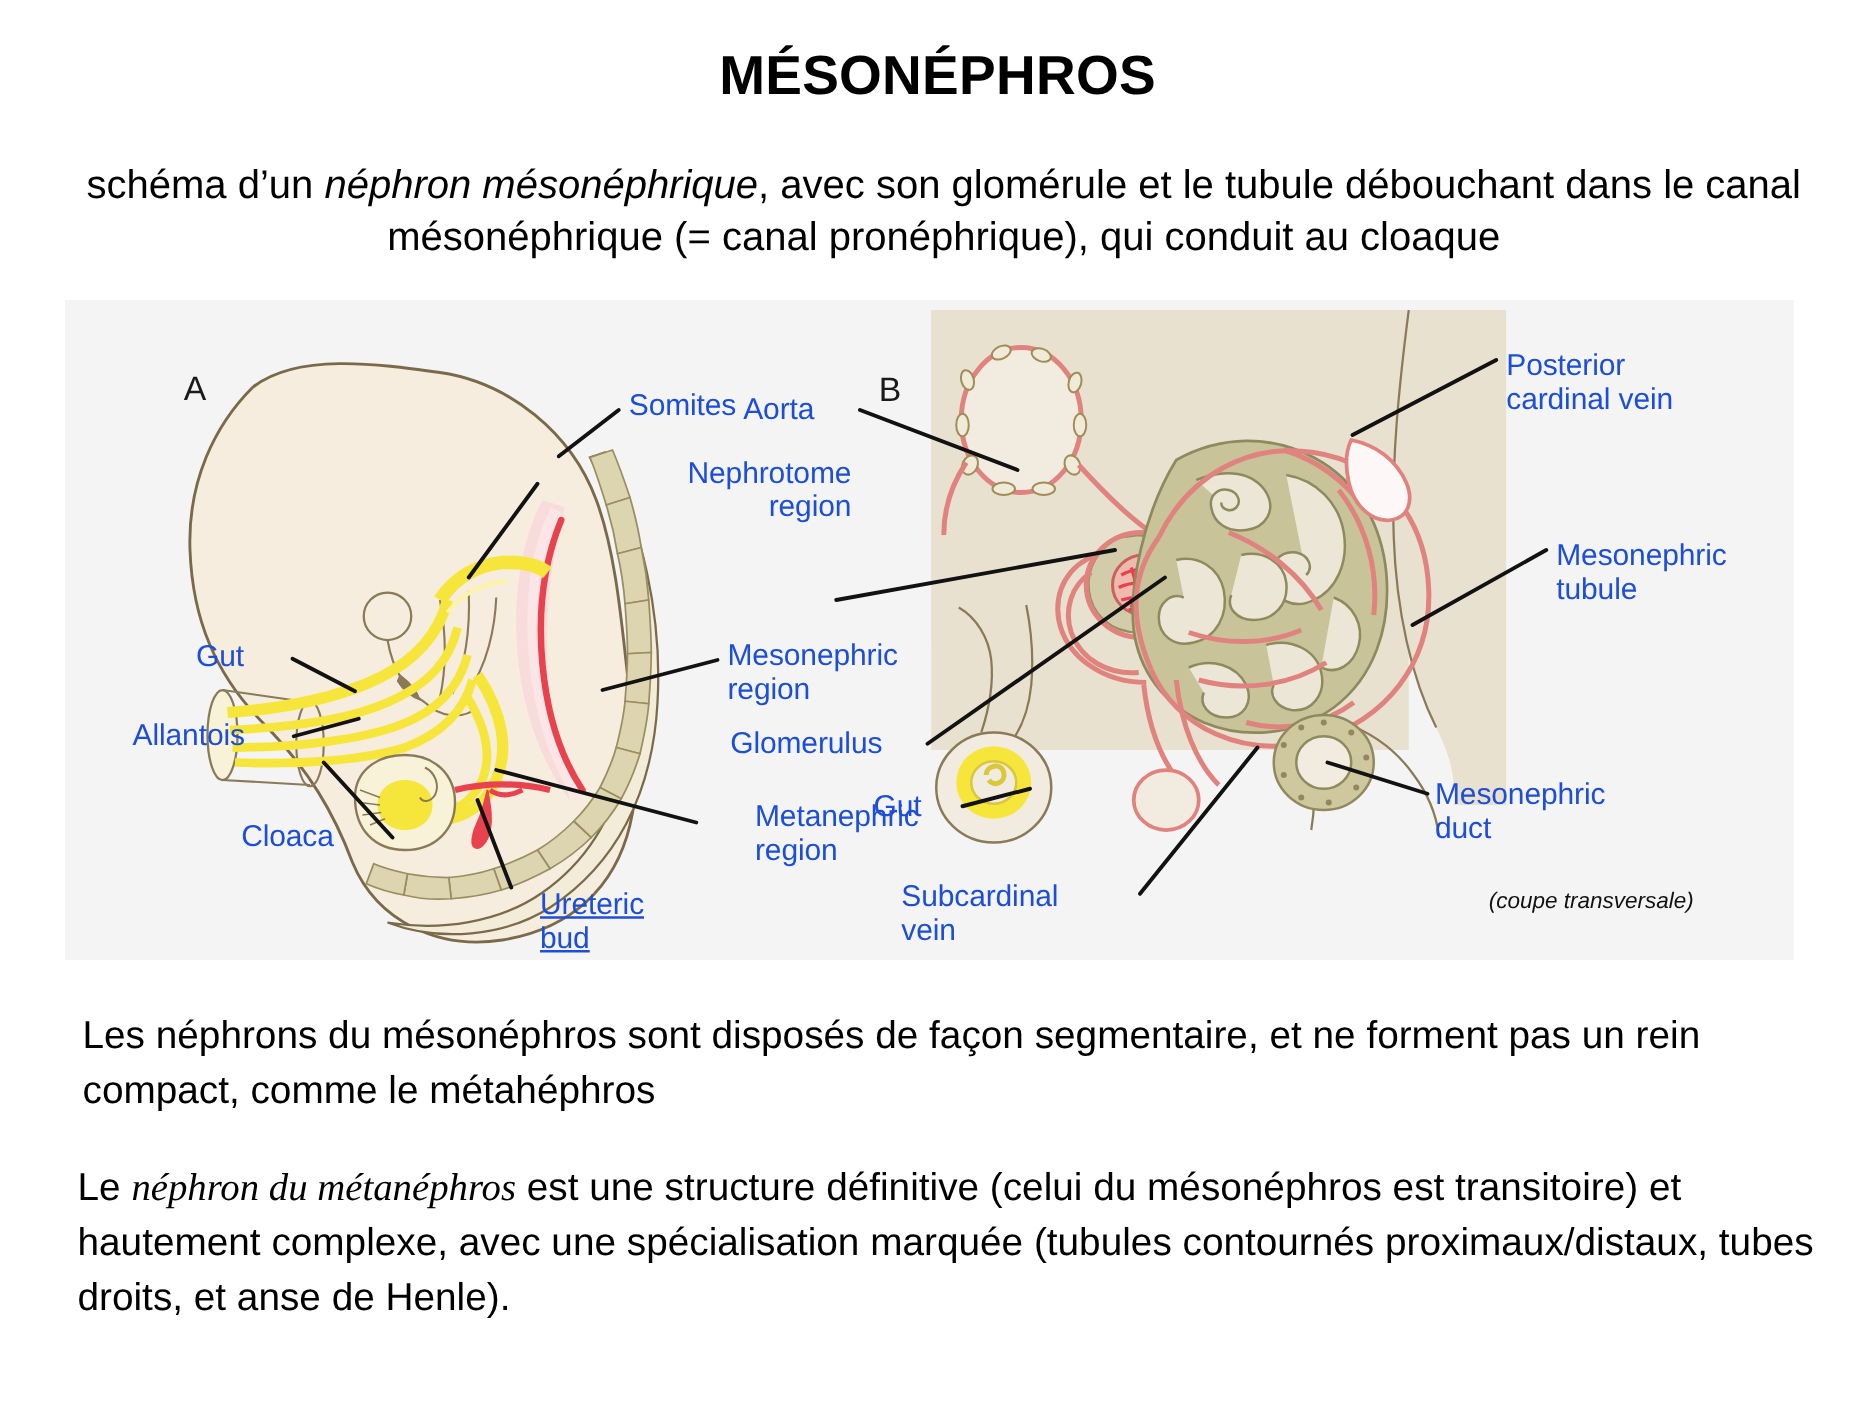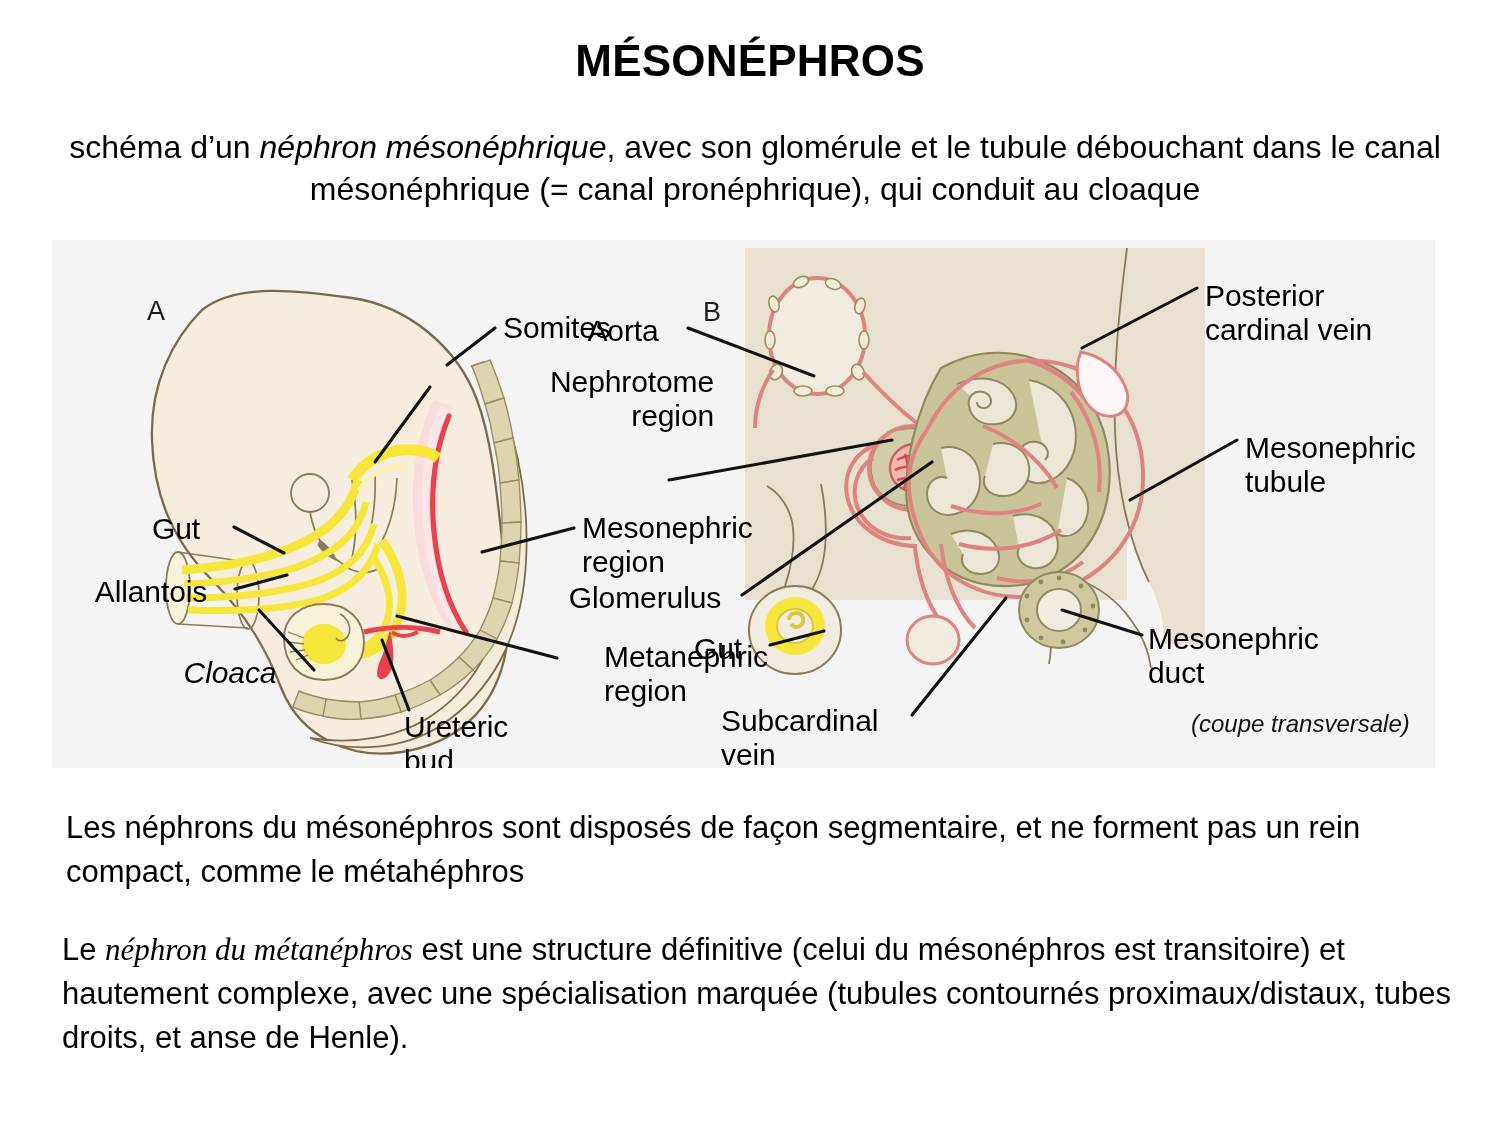--- a/index.html
+++ b/index.html
@@ -79,31 +79,31 @@
     font-family: "Liberation Sans", sans-serif;
     color: #1a1a1a;
   }
   .letter-A { left: 95px;  top: 56px; }
   .letter-B { left: 651px; top: 57px; }
 
   
   .lbl {
     position: absolute;
     font-family: "Liberation Sans", sans-serif;
-    font-size: 30px;
+    font-size: 24px;
     line-height: 1.14;
-    color: #000000;
+    color: #1d4ed8;
     white-space: pre-line;
     letter-spacing: -0.1px;
   }
   .lbl.r { text-align: center; }
 
   .caption-it {
     position: absolute;
-    font-size: 24px;
+    font-size: 18px;
     font-style: italic;
     color: #111;
     font-family: "Liberation Sans", sans-serif;
   }
 
   
   .leaders {
     position: absolute;
     left: 0; top: 0;
     width: 1383px; height: 528px;
@@ -358,28 +358,28 @@
 
   <div class="lbl" style="left:498px; top:125px;text-align:right;">Nephrotome
 region</div>
 
   <div class="lbl" style="left:530px; top:271px;">Mesonephric
 region</div>
 
   <div class="lbl" style="left:512px; top:400px;margin-left:40px;">Metanephric
 region</div>
 
-  <div class="lbl" style="left:352px; top:470px;">Ureteric
+  <div class="lbl" style="left:380px; top:470px;text-decoration:underline;">Ureteric
 bud</div>
 
   <div class="lbl r" style="left:70px; top:272px; width:108px;">Gut</div>
 
   <div class="lbl r" style="left:20px; top:335px; width:158px;">Allantois</div>
 
-  <div class="lbl r" style="left:102px; top:416px; width:152px;font-style:italic;">Cloaca</div>
+  <div class="lbl r" style="left:102px; top:416px; width:152px;">Cloaca</div>
 
   <div class="lbl r" style="left:510px; top:74px; width:122px;">Aorta</div>
 
 
   <div class="lbl r" style="left:500px; top:341px; width:186px;">Glomerulus</div>
 
   <div class="lbl r" style="left:618px; top:392px; width:96px;">Gut</div>
 
   <div class="lbl" style="left:669px; top:464px;">Subcardinal
 vein</div>

